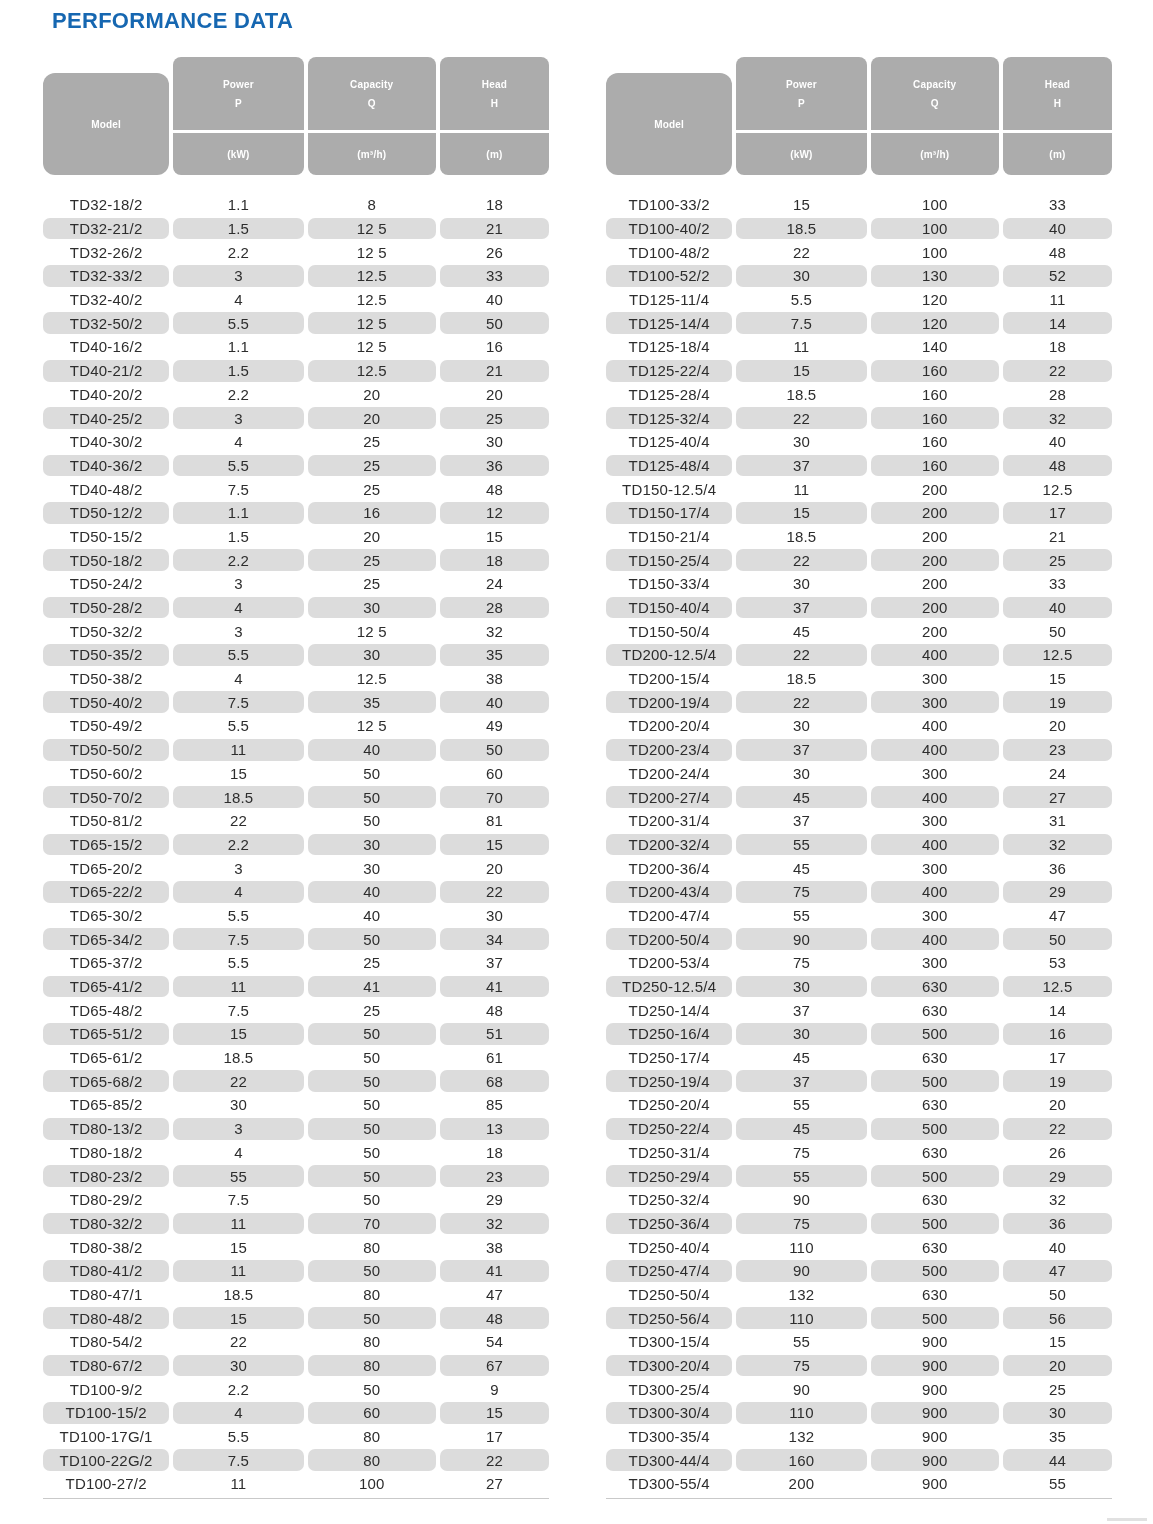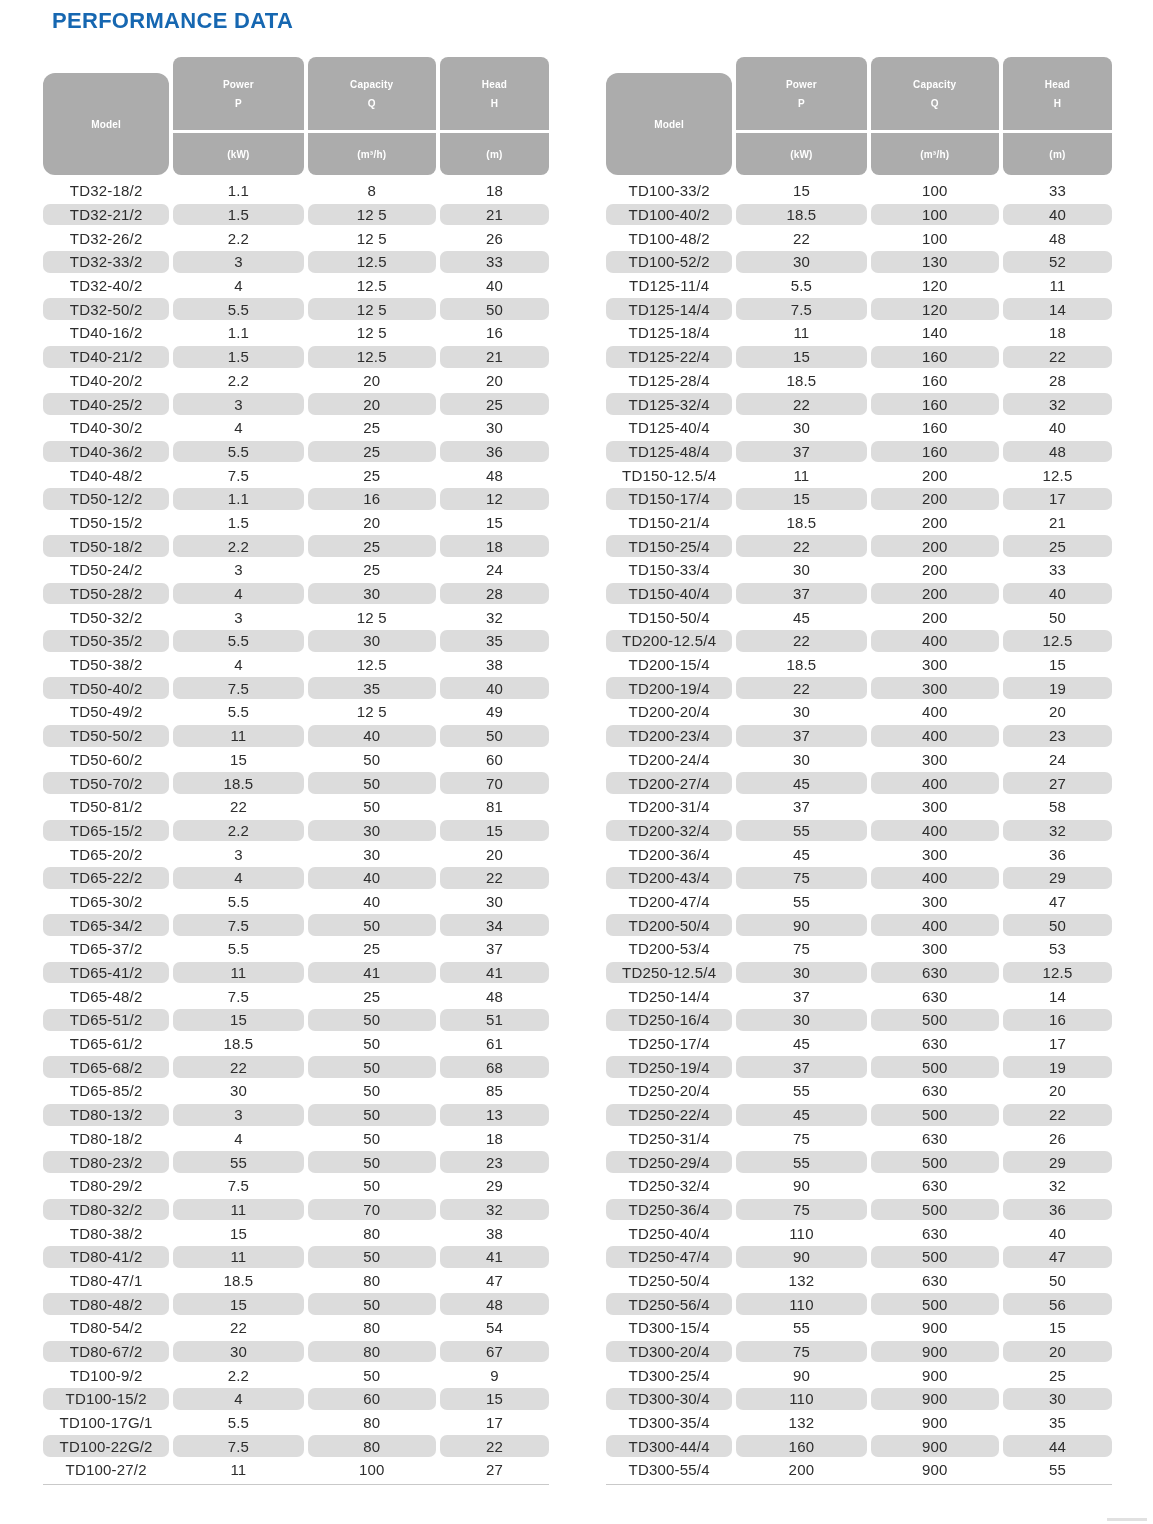--- a/index.html
+++ b/index.html
@@ -34,21 +34,21 @@
     display: flex; flex-direction: column;
     align-items: center; justify-content: center;
     font-size: 10px; font-weight: 700; line-height: 19px;
     letter-spacing: 0.2px;
   }
   .th-model { grid-row: 1 / 3; border-radius: 12px; margin-top: 16px; }
   .th-main  { border-radius: 8px 8px 0 0; }
   .th-unit  { border-radius: 0 0 8px 8px; }
 
   .tbody {
-    margin-top: 5px;
+    margin-top: 19px;
     display: grid;
     grid-template-columns: 125fr 129fr 127fr 108fr;
     grid-auto-rows: 21.7px;
     column-gap: 4px; row-gap: 2px;
   }
   .td {
     display: flex; align-items: center; justify-content: center;
     font-size: 15px; color: #2d2d2d; letter-spacing: 0.2px;
     white-space: nowrap;
   }
@@ -440,21 +440,21 @@
           <div class="td">30</div>
           <div class="td">300</div>
           <div class="td">24</div>
           <div class="td shaded">TD200-27/4</div>
           <div class="td shaded">45</div>
           <div class="td shaded">400</div>
           <div class="td shaded">27</div>
           <div class="td">TD200-31/4</div>
           <div class="td">37</div>
           <div class="td">300</div>
-          <div class="td">58</div>
+          <div class="td">31</div>
           <div class="td shaded">TD200-32/4</div>
           <div class="td shaded">55</div>
           <div class="td shaded">400</div>
           <div class="td shaded">32</div>
           <div class="td">TD200-36/4</div>
           <div class="td">45</div>
           <div class="td">300</div>
           <div class="td">36</div>
           <div class="td shaded">TD200-43/4</div>
           <div class="td shaded">75</div>

